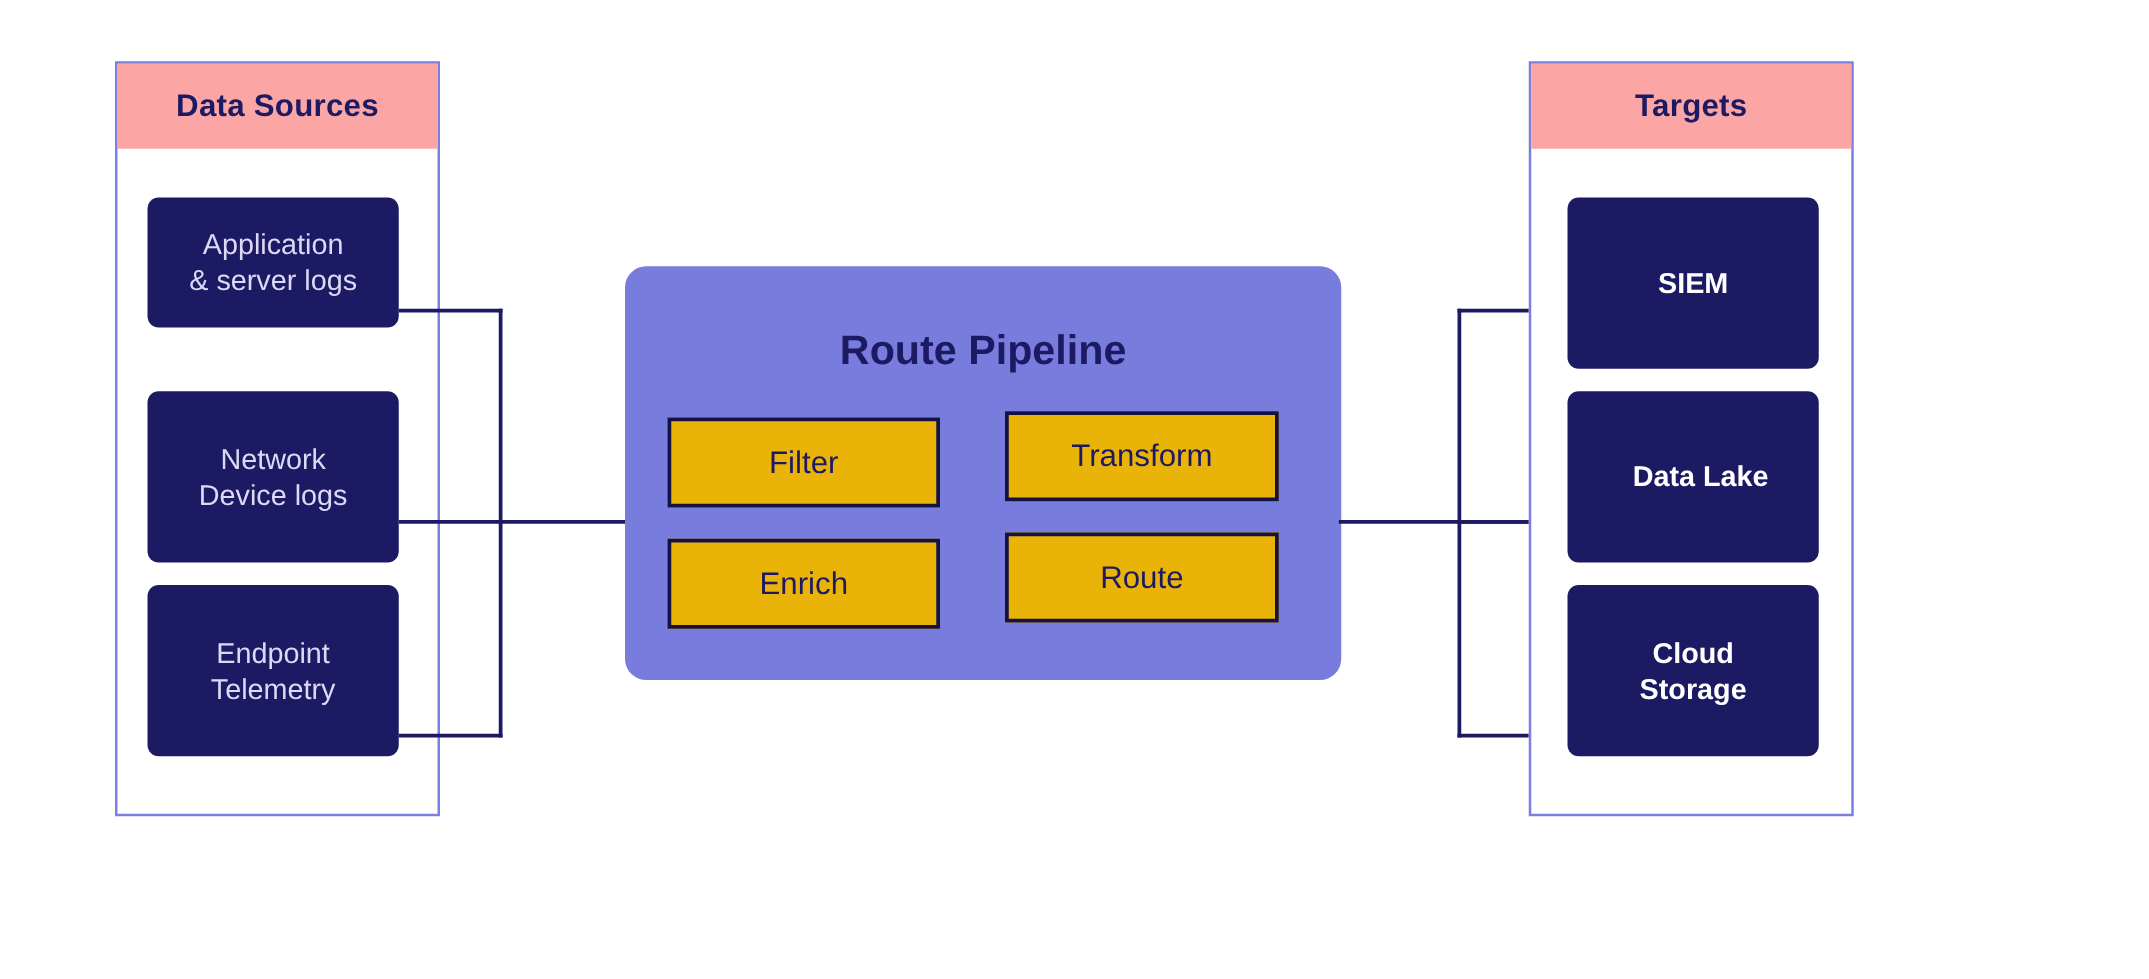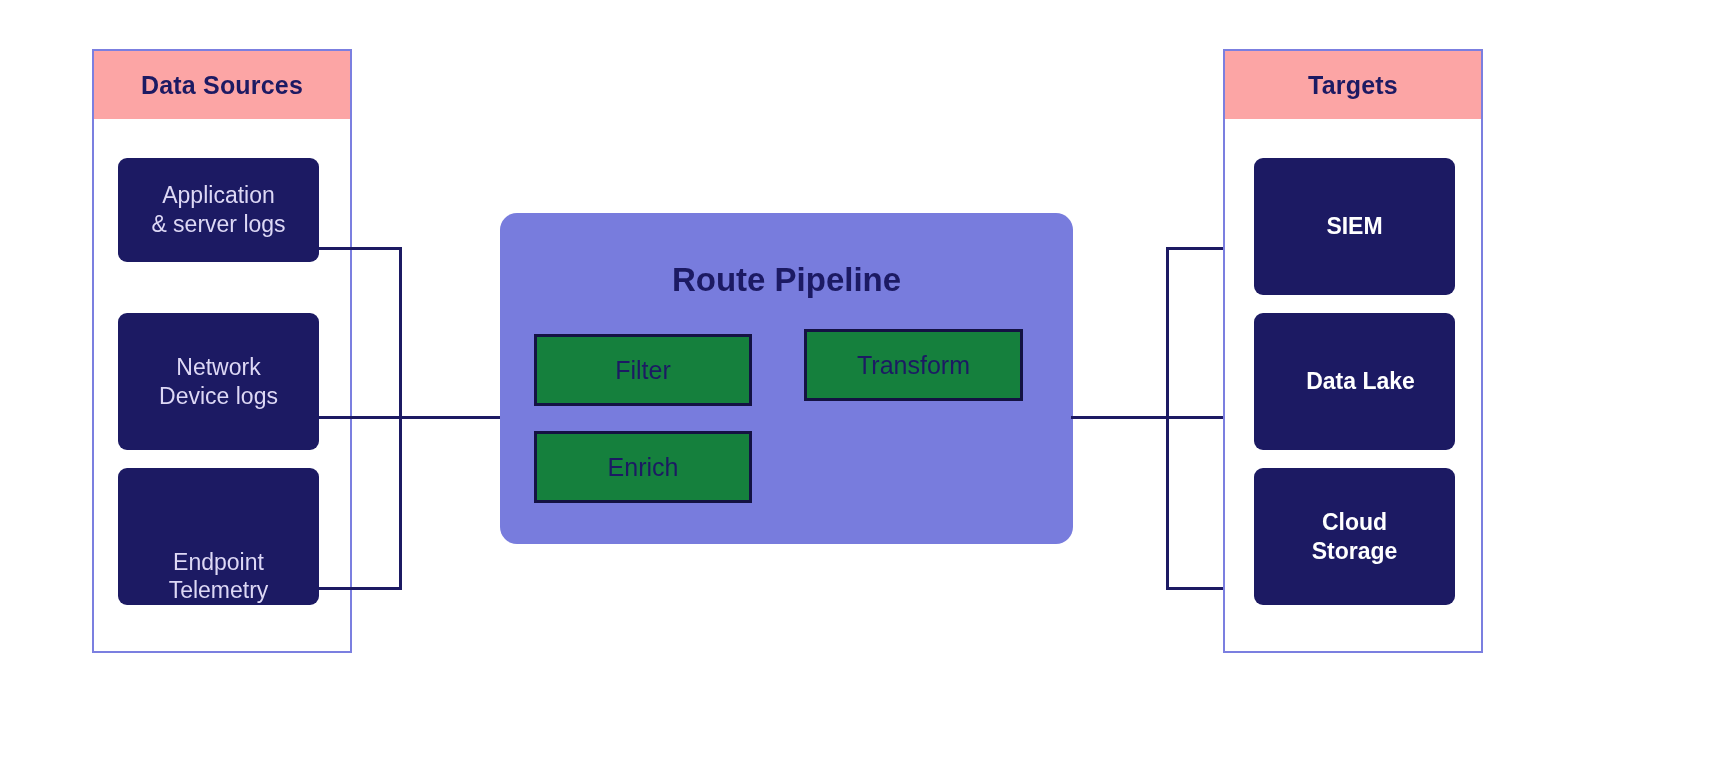--- a/index.html
+++ b/index.html
@@ -16,32 +16,32 @@
   #targets-panel{left:1223px;top:49px;width:260px;height:604px;}
 
   
   .node{position:absolute;background:#1c1a63;border-radius:9px;box-sizing:border-box;
         display:flex;align-items:center;justify-content:center;text-align:center;line-height:1.24;}
   .node-src{color:#ddd8f5;font-size:23px;font-weight:normal;}
   .node-tgt{color:#ffffff;font-size:23px;font-weight:bold;}
 
   #src-0{left:118px;top:158px;width:201px;height:104px;}
   #src-1{left:118px;top:313px;width:201px;height:137px;}
-  #src-2{left:118px;top:468px;width:201px;height:137px;align-items:flex-end;}
+  #src-2{left:118px;top:468px;width:201px;height:137px;}
 
   #tgt-0{left:1254px;top:158px;width:201px;height:137px;}
   #tgt-1{left:1254px;top:313px;width:201px;height:137px;padding-left:12px;}
   #tgt-2{left:1254px;top:468px;width:201px;height:137px;}
 
   
   #pipeline{position:absolute;left:500px;top:213px;width:573px;height:331px;
             background:#787cdd;border-radius:17px;}
   #pipeline-title{position:absolute;left:0;right:0;top:48px;text-align:center;
                   font-size:33px;font-weight:bold;color:#1c1a63;}
-  .stage{position:absolute;background:#15803d;border:3px solid #141243;box-sizing:border-box;
+  .stage{position:absolute;background:#eab308;border:3px solid #141243;box-sizing:border-box;
          display:flex;align-items:center;justify-content:center;
          font-size:25px;color:#1c1a63;font-weight:normal;}
   #stage-0{left:34px;top:121px;width:218px;height:72px;}   
   #stage-1{left:304px;top:116px;width:219px;height:72px;}  
   #stage-2{left:34px;top:218px;width:218px;height:72px;}   
   #stage-3{left:304px;top:213px;width:219px;height:72px;}  
 
   
   .conn-h{position:absolute;height:3px;background:#1c1a63;}
   .conn-v{position:absolute;width:3px;background:#1c1a63;}
@@ -82,20 +82,21 @@
 
   <div class="conn-v" style="left:399px;top:247px;height:343px;"></div>
 
   <div class="conn-h" style="left:399px;top:416px;width:104px;"></div>
 
   <div id="pipeline">
     <div id="pipeline-title">Route Pipeline</div>
     <div class="stage" id="stage-0">Filter</div>
     <div class="stage" id="stage-1">Transform</div>
     <div class="stage" id="stage-2">Enrich</div>
+    <div class="stage" id="stage-3">Route</div>
   </div>
 
   <div class="conn-h" style="left:1071px;top:416px;width:210px;"></div>
 
   <div class="conn-v" style="left:1278px;top:247px;height:343px;"></div>
 
   <div class="conn-h" style="left:1278px;top:247px;width:-0px;"></div>
   <div class="conn-h" style="left:1166px;top:247px;width:112px;"></div>
   <div class="conn-v" style="left:1166px;top:247px;height:343px;"></div>
   <div class="conn-h" style="left:1166px;top:587px;width:112px;"></div>

